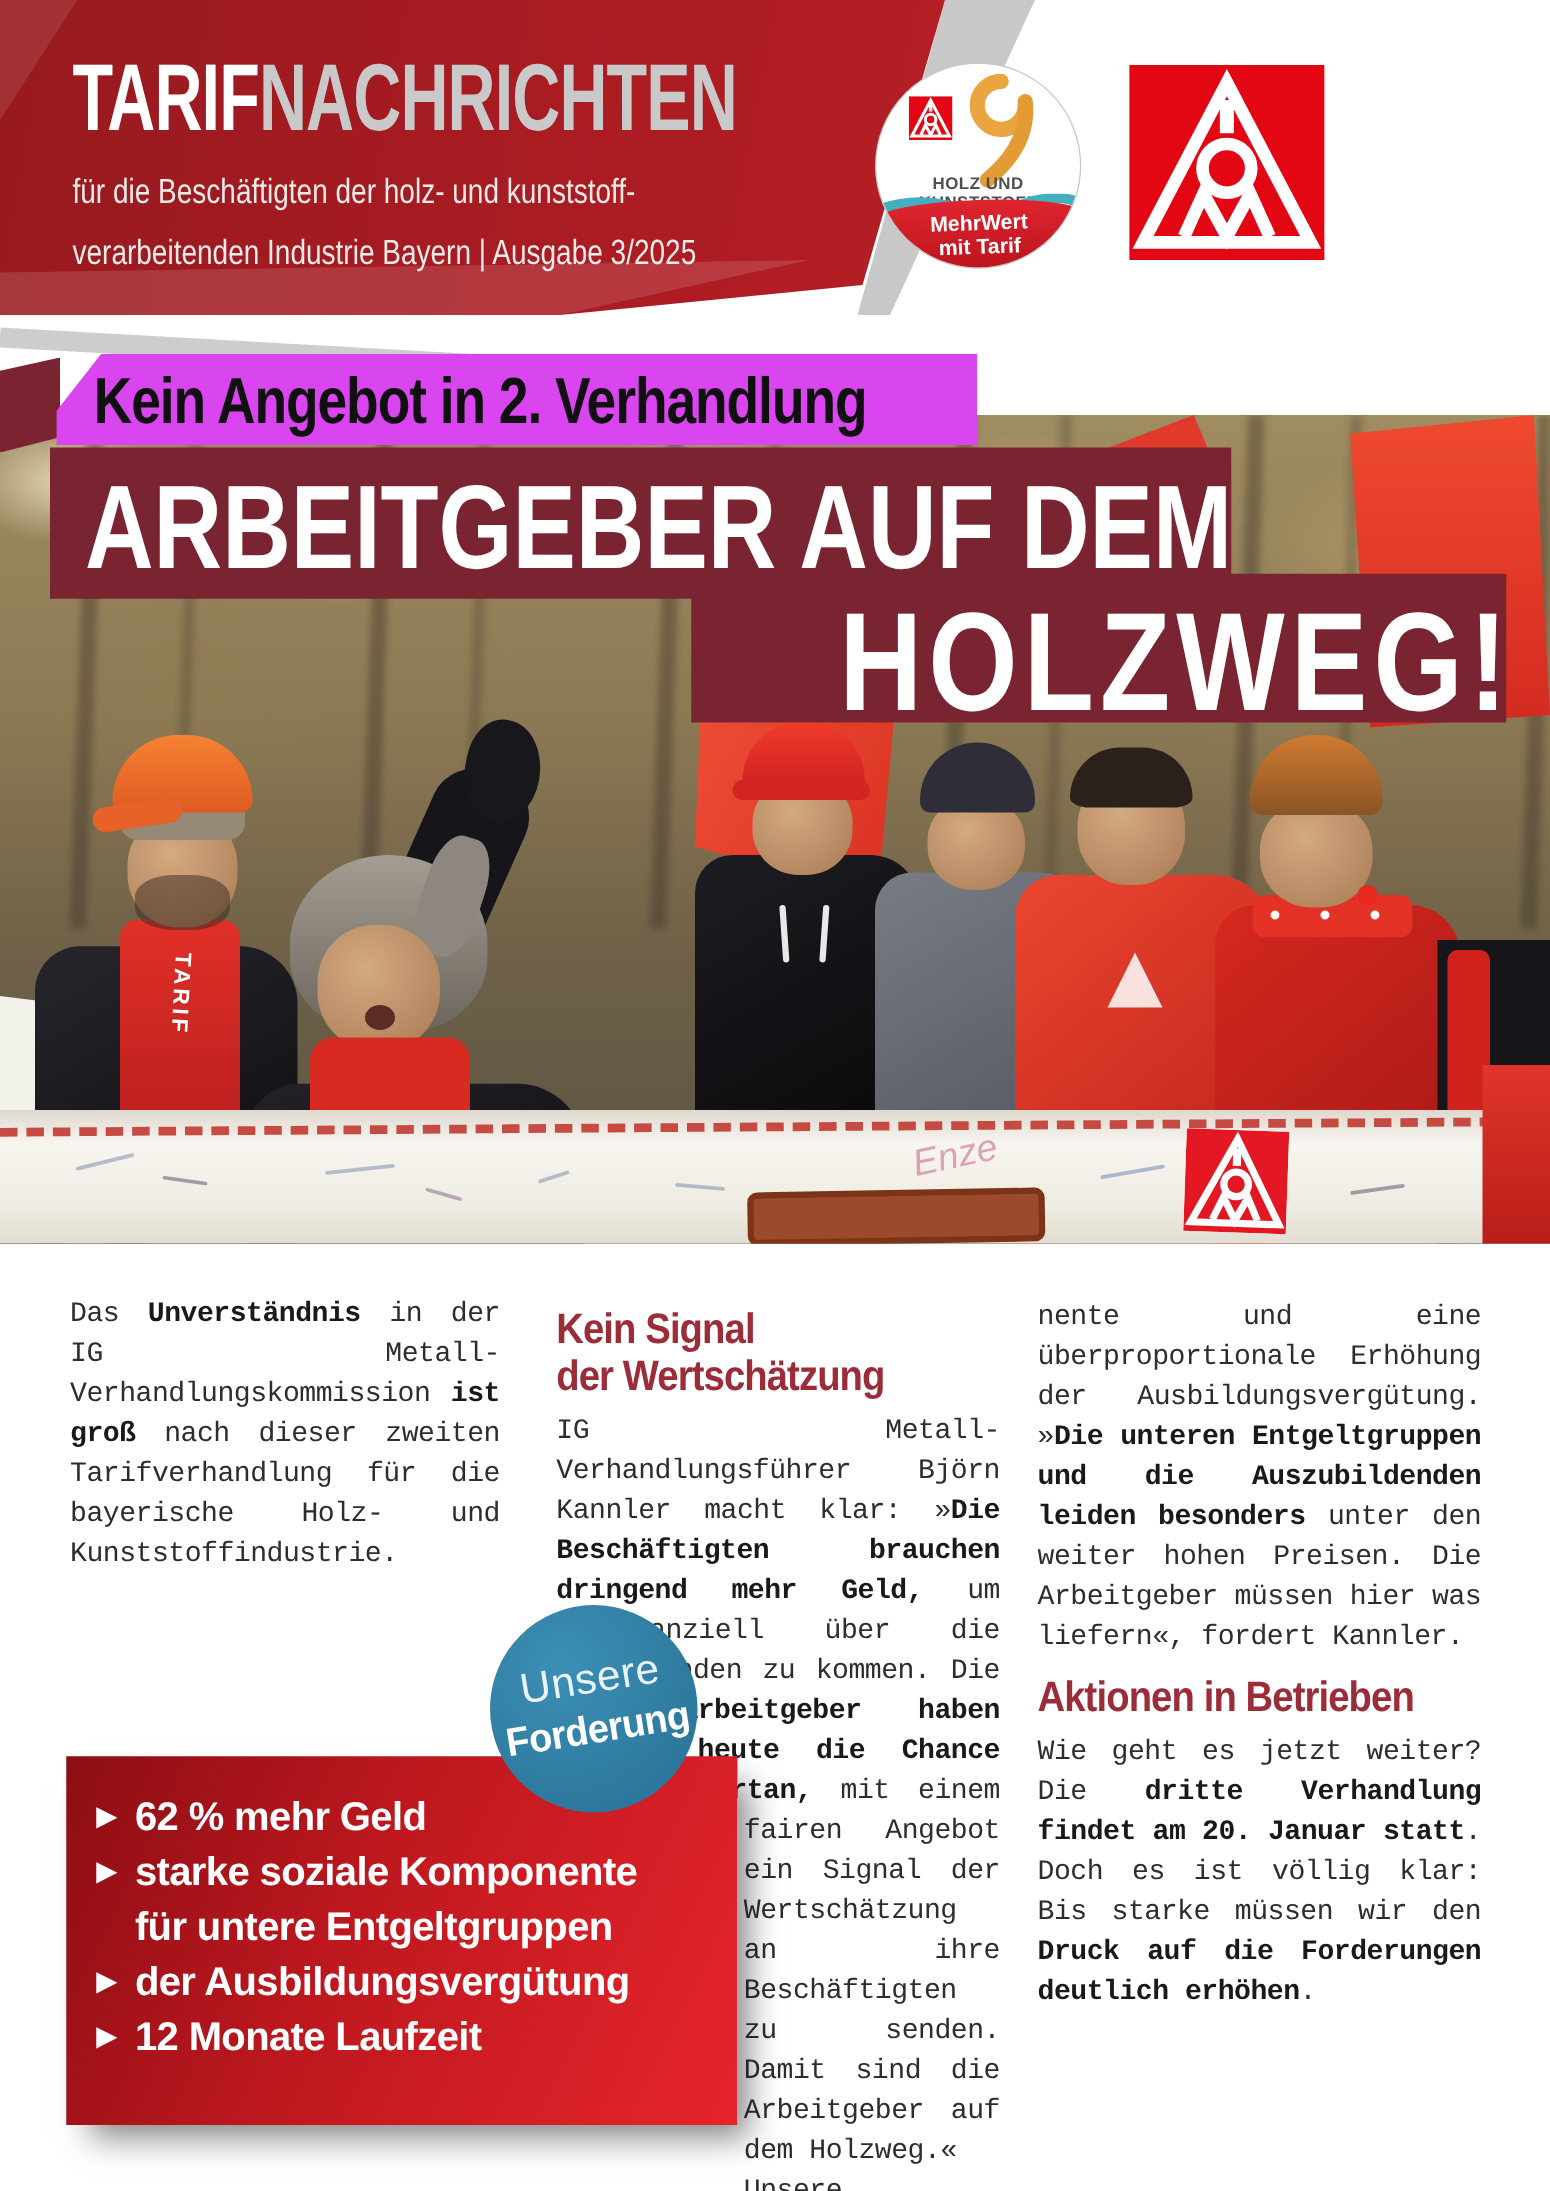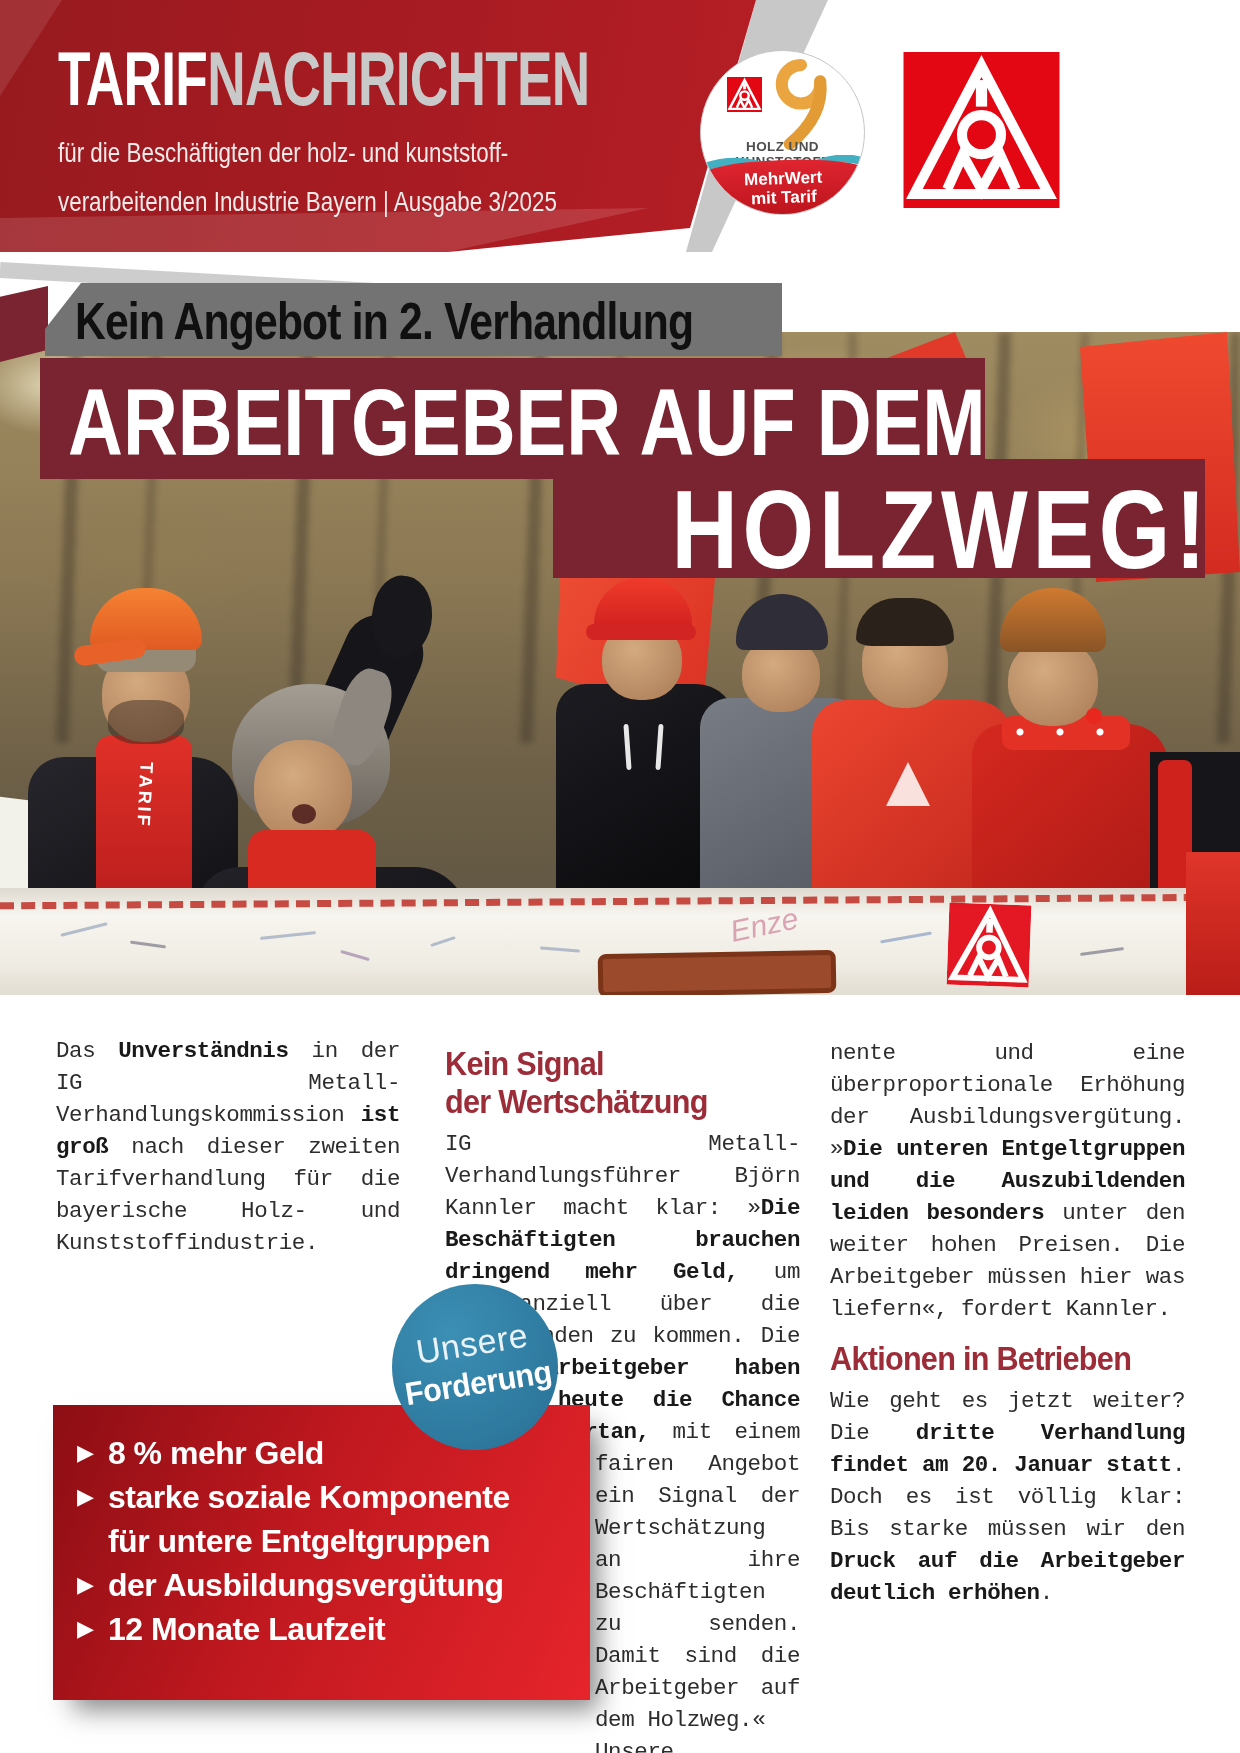--- a/index.html
+++ b/index.html
@@ -39,21 +39,21 @@
     background:linear-gradient(#df2530,#bc141c); border-radius:48% 48% 0 0 / 26% 26% 0 0;
     text-align:center; color:#fff; font-weight:800; font-size:17px; line-height:19px; padding-top:9px;
     transform:rotate(-2deg); }
   .igm-main { left:903px; top:52px; width:157px; height:156px; z-index:3; }
 
   
   .deco-gray { left:0; top:262px; width:580px; height:16px; background:#cdcdcd;
     transform:rotate(3.2deg); transform-origin:left; z-index:2; }
   .maroon-wedge { left:0; top:286px; width:48px; height:76px; background:#7a2432;
     clip-path:polygon(0 14%, 100% 0, 100% 84%, 0 100%); z-index:2; }
-  .kicker { left:45px; top:283px; width:737px; height:73px; background:#737373; z-index:4;
+  .kicker { left:45px; top:283px; width:737px; height:73px; background:#d946ef; z-index:4;
     clip-path:polygon(0 46px, 36px 0, 737px 0, 737px 73px, 0 73px); }
   .kicker span { display:inline-block; margin:8px 0 0 30px; font-size:52px; font-weight:900;
     color:#101010; letter-spacing:-1px; transform:scaleX(.82); transform-origin:left; white-space:nowrap; }
 
   
   .photo { left:0; top:332px; width:1240px; height:663px; overflow:hidden; z-index:1; background:#8a7752; }
   .ph-bg { position:absolute; inset:0;
     background:
       radial-gradient(ellipse 110px 70px at 4% 8%, rgba(233,224,191,.85), transparent 70%),
       radial-gradient(ellipse 130px 85px at 22% 14%, rgba(203,175,112,.75), transparent 70%),
@@ -372,28 +372,28 @@
     </h2>
     <p><span>IG Metall-Verhandlungsführer Björn Kannler macht klar: »</span><span class="b">Die Beschäftigten brauchen dringend mehr Geld,</span><span> um finanziell über die Runden zu kommen. Die </span><span class="b">Arbeitgeber haben heute die Chance vertan,</span><span> mit einem fairen Angebot ein Signal der Wertschätzung an ihre Beschäftigten zu senden. Damit sind die Arbeitgeber auf dem Holzweg.«</span></p>
     <p><span>Unsere Forderung ist klar: 5 Prozent mehr Geld für 12 Monate, eine starke soziale Kompo-</span></p>
   </section>
 
   <section class="col col3 abs">
     <p><span>nente und eine überproportionale Erhöhung der Ausbildungsvergütung. »</span><span class="b">Die unteren Entgeltgruppen und die Auszubildenden leiden besonders</span><span> unter den weiter hohen Preisen. Die Arbeitgeber müssen hier was liefern«, fordert Kannler.</span></p>
     <h2 class="subhead">
       <span>Aktionen in Betrieben</span>
     </h2>
-    <p><span>Wie geht es jetzt weiter? Die </span><span class="b">dritte Verhandlung findet am 20. Januar statt</span><span>. Doch es ist völlig klar: Bis starke müssen wir den </span><span class="b">Druck auf die Arbeitgeber deutlich erhöhen</span><span>.</span></p>
+    <p><span>Wie geht es jetzt weiter? Die </span><span class="b">dritte Verhandlung findet am 20. Januar statt</span><span>. Doch es ist völlig klar: Bis starke müssen wir den </span><span class="b">Druck auf die Forderungen deutlich erhöhen</span><span>.</span></p>
   </section>
 
   <aside class="demands abs">
     <div class="demand">
       <span class="bullet">▶</span>
       <div class="dtxt">
-          <div>8 % mehr Geld</div>
+          <div>62 % mehr Geld</div>
         </div>
     </div>
     <div class="demand">
       <span class="bullet">▶</span>
       <div class="dtxt">
         <div>starke soziale Komponente</div>
         <div>für untere Entgeltgruppen</div>
       </div>
     </div>
     <div class="demand">

